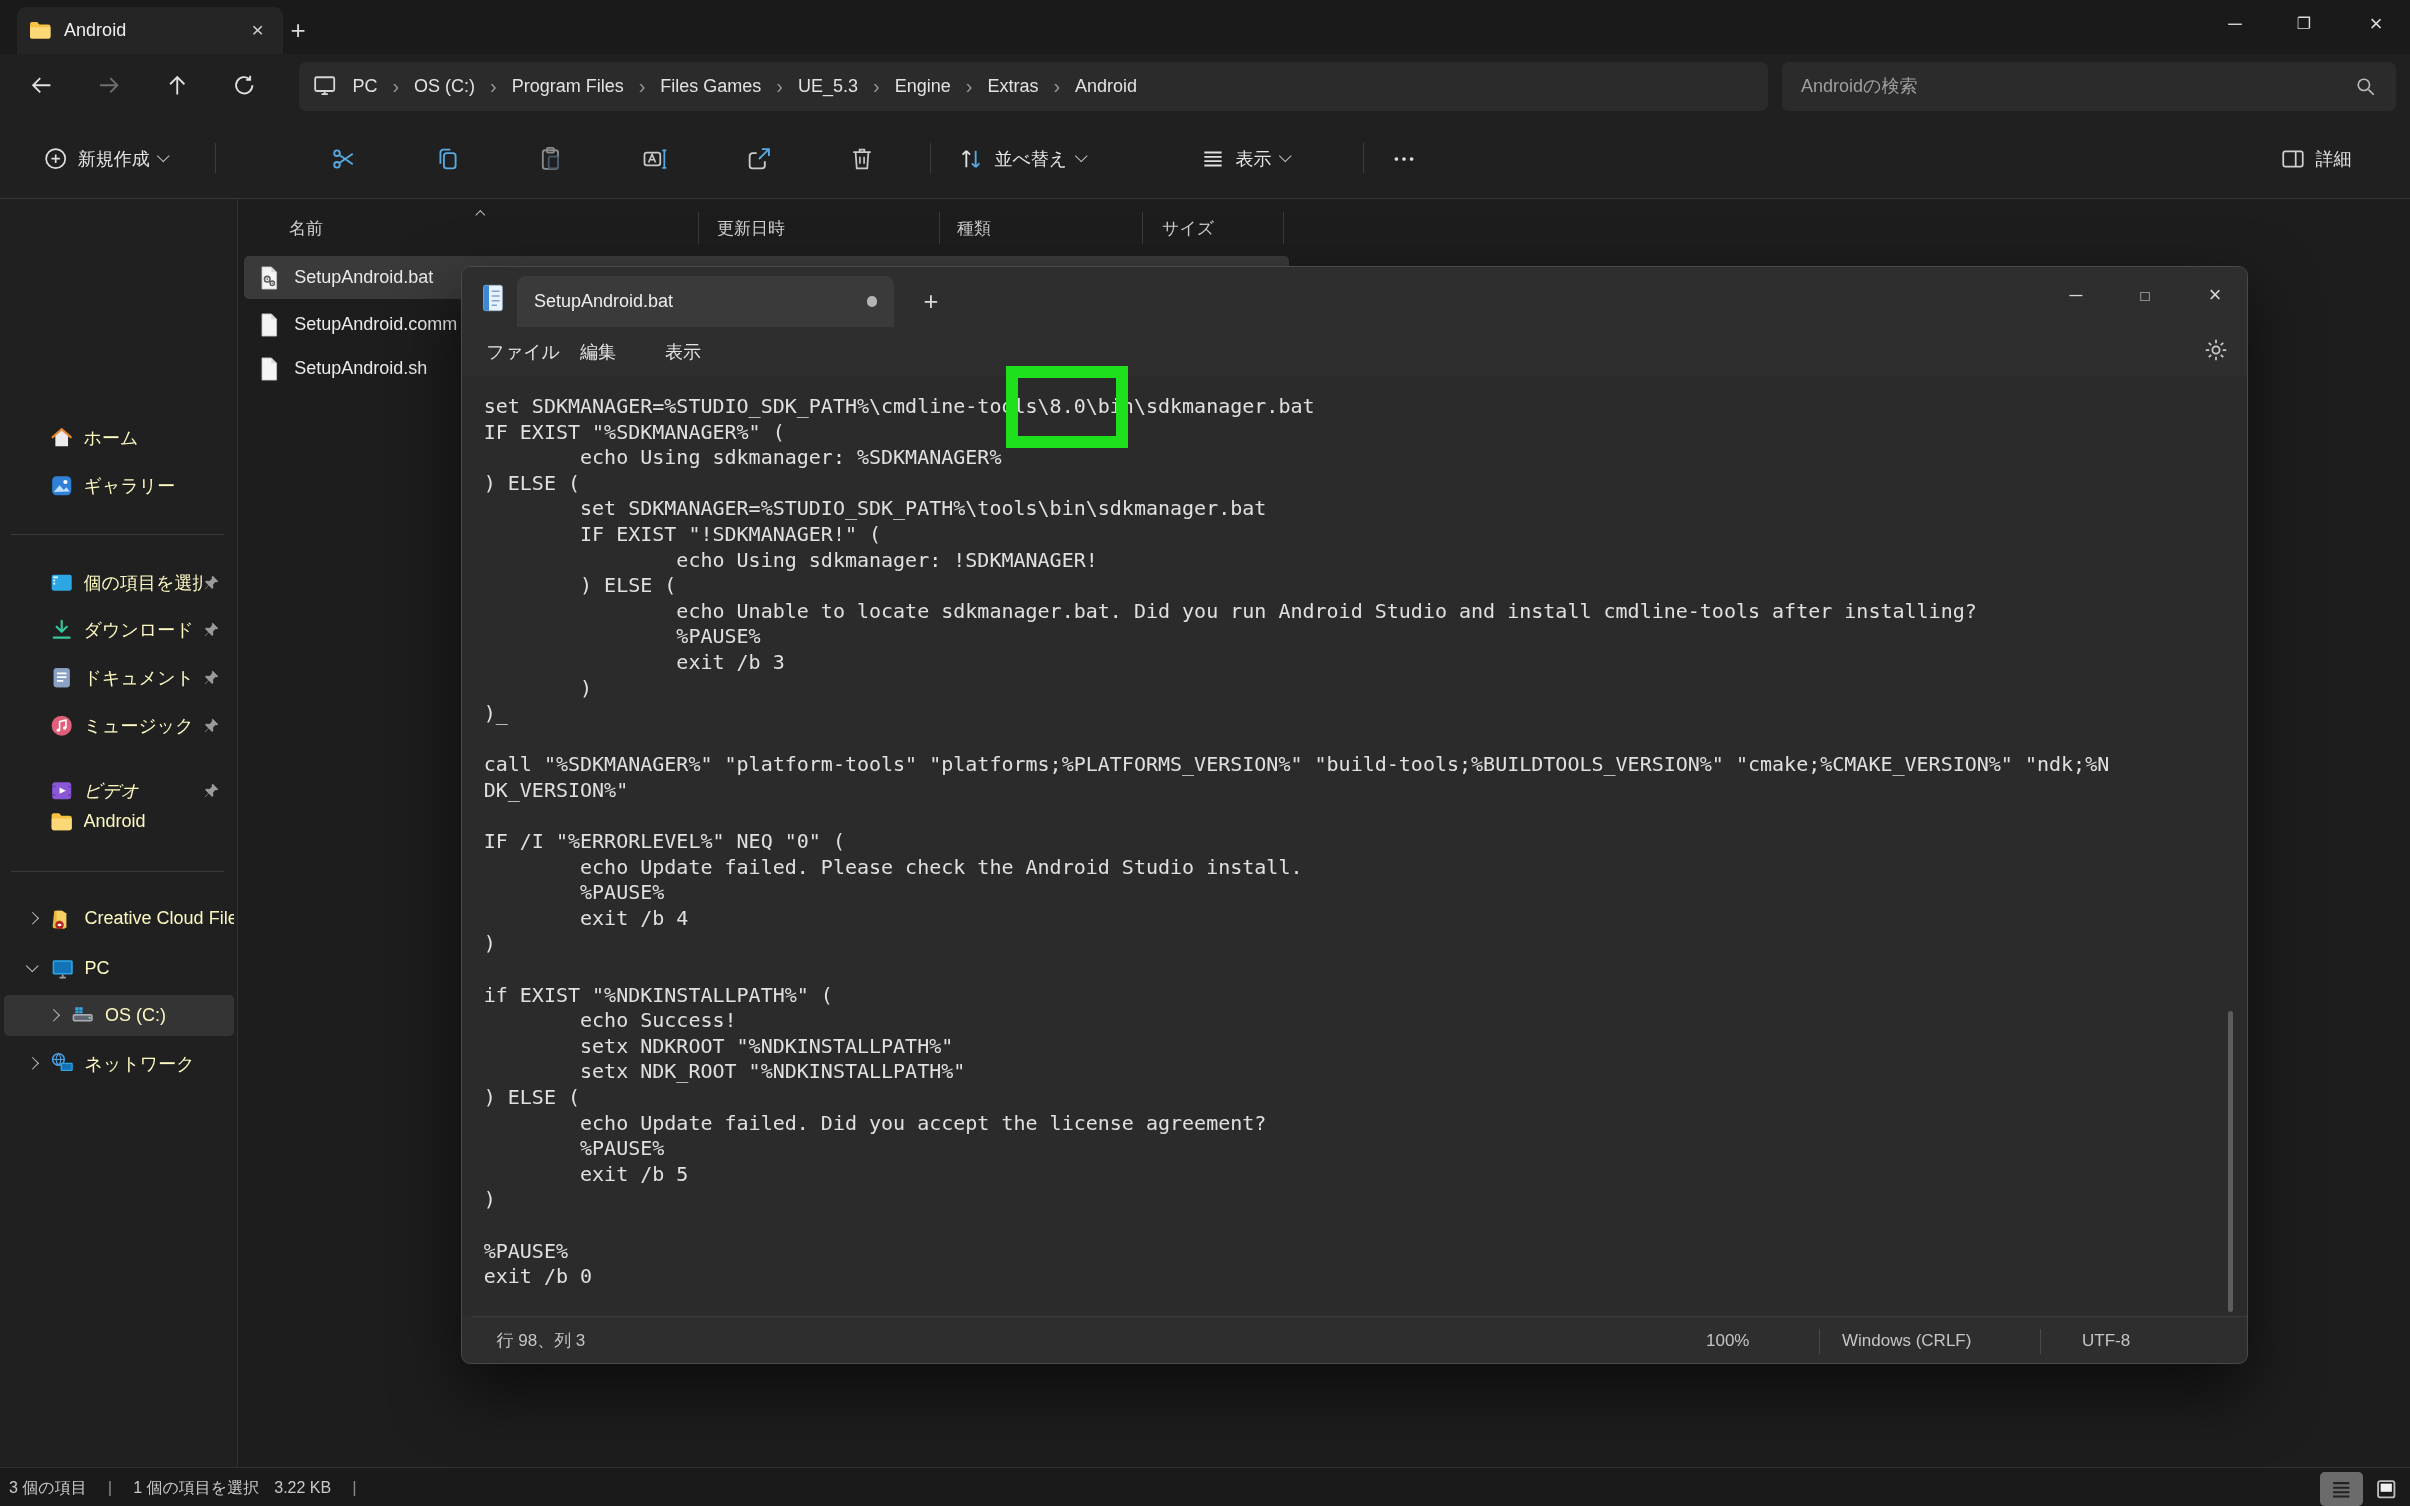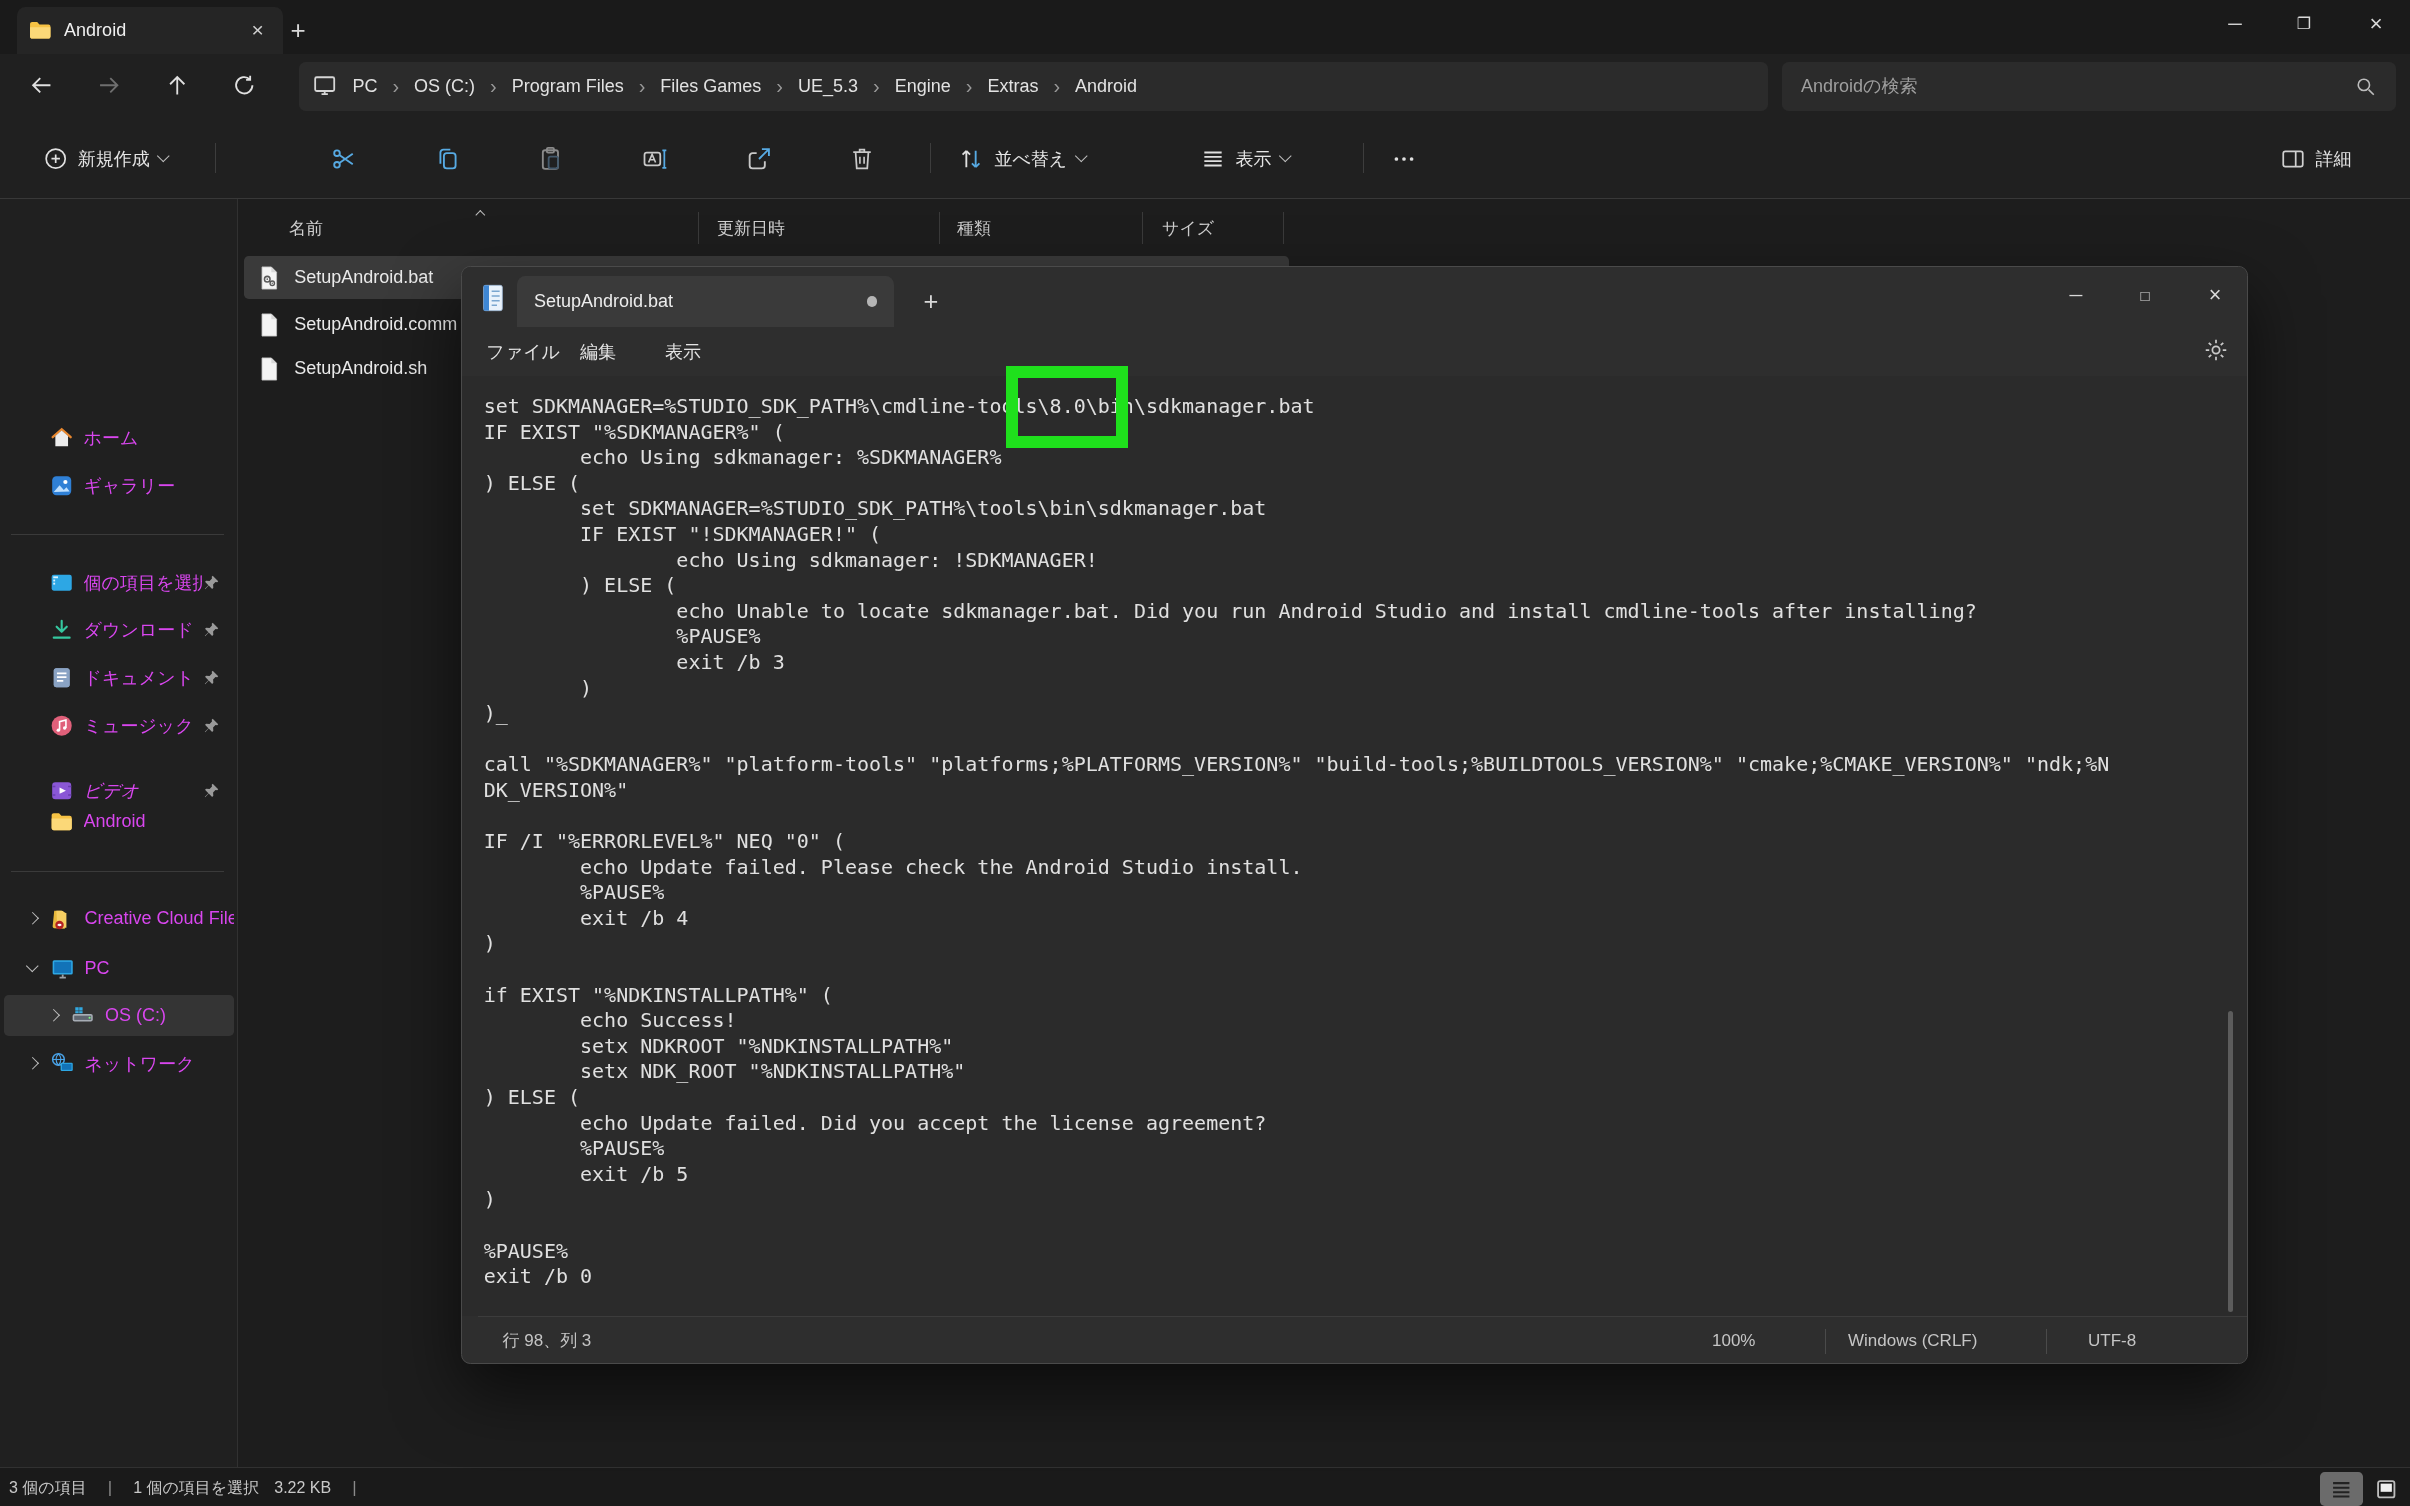--- a/index.html
+++ b/index.html
@@ -39,21 +39,21 @@
        border-bottom:1.6px solid #bdbdbd;}
   .chv-down{transform:rotate(45deg) translate(-1.9px,-1.9px);}
   .chv-right{transform:rotate(-45deg);}
   .chv-up{transform:rotate(-135deg) translate(-2.8px,-2.8px);}
   
   .sidebar{position:absolute;left:0;top:199px;width:237px;height:1268px;background:#202020;
         border-right:0.9px solid #313131;}
   .sb-item{position:absolute;left:3.8px;width:230px;height:41px;border-radius:4.7px;display:flex;
         align-items:center;}
   .sb-item.sel{background:#343434;}
-  .sb-label{font-size:18px;color:#d946ef;margin-left:9.4px;flex:1;white-space:nowrap;overflow:hidden;}
+  .sb-label{font-size:18px;color:#fef9c3;margin-left:9.4px;flex:1;white-space:nowrap;overflow:hidden;}
   .sb-div{position:absolute;left:11.3px;width:213px;height:0.9px;background:#3a3a3a;}
   .content{position:absolute;left:238px;top:199px;width:2172px;height:1268px;background:#1d1d1d;}
   .hdr{position:absolute;top:7.5px;height:43px;display:flex;align-items:center;font-size:17px;color:#cfcfcf;}
   .hsep{position:absolute;top:13px;width:0.9px;height:32px;background:#3a3a3a;}
   .frow{position:absolute;left:5.6px;width:1045px;height:43px;border-radius:4.7px;display:flex;
         align-items:center;padding-left:11.3px;box-sizing:border-box;}
   .frow.sel{background:#3a3a3a;}
   .fname{font-size:18px;color:#eaeaea;margin-left:11.3px;white-space:nowrap;}
   
   .statusbar{position:absolute;left:0;top:1467px;width:2411px;height:40px;background:#1a1a1a;
@@ -77,21 +77,21 @@
   .np-ctl{position:absolute;top:3.8px;height:49px;width:60px;display:flex;align-items:center;
         justify-content:center;color:#d9d9d9;font-size:18px;}
   .np-menubar{position:absolute;left:0;top:60px;width:100%;height:49px;background:#2e2e2e;}
   .np-menu{position:absolute;top:6.6px;height:36px;padding:0 13px;border-radius:4.7px;display:flex;
         align-items:center;font-size:18px;color:#e4e4e4;}
   .np-text{position:absolute;left:0;top:109px;width:100%;height:940px;background:#2b2b2b;}
   .np-text pre{position:absolute;left:21.7px;top:18px;margin:0;width:1634px;
         font-family:"DejaVu Sans Mono","Liberation Mono",monospace;font-size:20px;line-height:25.6px;
         color:#e0e0e0;tab-size:8;white-space:pre-wrap;word-break:break-all;}
   .np-scroll{position:absolute;left:1766px;top:635px;width:4.7px;height:301px;background:#5c5c5c;border-radius:2.8px;}
-  .np-statusbar{position:absolute;left:16px;top:1049px;width:100%;height:49px;background:#2e2e2e;
+  .np-statusbar{position:absolute;left:10px;top:1049px;width:100%;height:49px;background:#2e2e2e;
         border-top:0.9px solid #3c3c3c;font-size:17px;color:#c5c5c5;}
   .np-st{position:absolute;top:0;height:47px;display:flex;align-items:center;}
   .np-stsep{position:absolute;top:12.2px;width:0.9px;height:24.5px;background:#4a4a4a;}
   
   .green-box{position:absolute;left:1006px;top:366px;width:122px;height:82px;box-sizing:border-box;
         border:12.2px solid #1fe01c;z-index:60;}
 </style>
 </head>
 <body>
 

